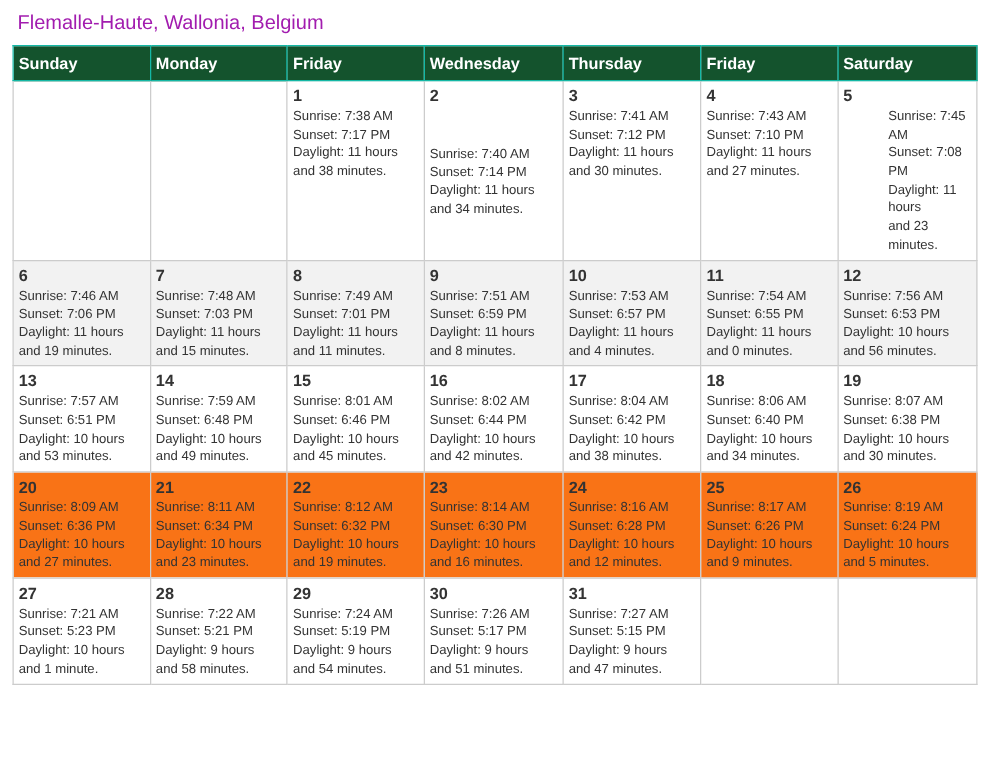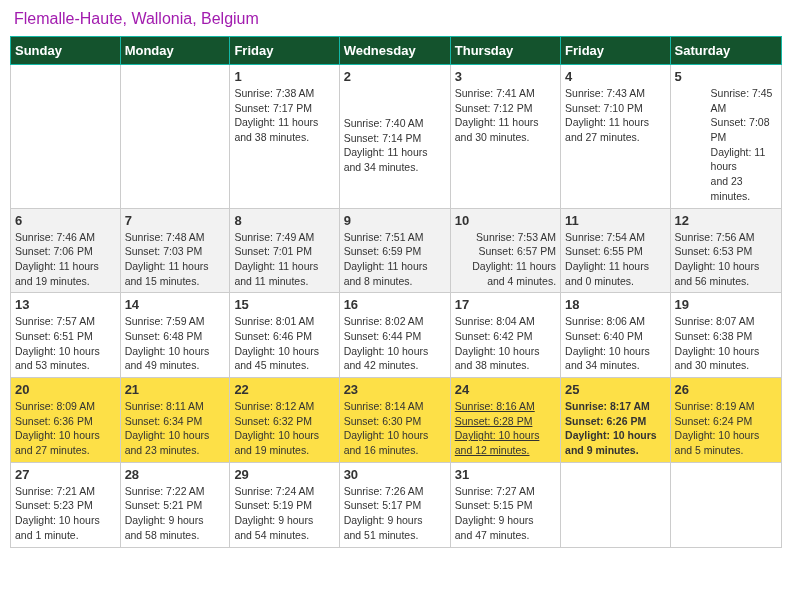--- a/index.html
+++ b/index.html
@@ -90,21 +90,21 @@
       font-size: 10.5px;
       line-height: 1.4;
       color: #333;
     }
     .calendar tr:nth-child(odd) td:not(.empty) {
       background-color: #ffffff;
     }
     .week-row-1 td { background: #ffffff; }
     .week-row-2 td { background: #f2f2f2; }
     .week-row-3 td { background: #ffffff; }
-    .week-row-4 td { background: #fde047; }
+    .week-row-4 td { background: #f97316; }
     .week-row-5 td { background: #ffffff; }
     .week-row-1 td.empty, .week-row-2 td.empty, .week-row-3 td.empty,
     .week-row-4 td.empty, .week-row-5 td.empty, .week-row-6 td.empty {
       background: inherit;
     }
   </style>
 </head>
 <body>
 
 <div class="header">
@@ -189,21 +189,21 @@
         </td>
         <td>
           <div class="day-number">9</div>
           <div class="day-info" style="white-space: pre-line;">Sunrise: 7:51 AM
 Sunset: 6:59 PM
 Daylight: 11 hours
 and 8 minutes.</div>
         </td>
         <td>
           <div class="day-number">10</div>
-          <div class="day-info" style="white-space: pre-line; text-align: right;">Sunrise: 7:53 AM
+          <div class="day-info" style="white-space: pre-line;">Sunrise: 7:53 AM
 Sunset: 6:57 PM
 Daylight: 11 hours
 and 4 minutes.</div>
         </td>
         <td>
           <div class="day-number">11</div>
           <div class="day-info" style="white-space: pre-line;">Sunrise: 7:54 AM
 Sunset: 6:55 PM
 Daylight: 11 hours
 and 0 minutes.</div>
@@ -291,28 +291,28 @@
         </td>
         <td>
           <div class="day-number">23</div>
           <div class="day-info" style="white-space: pre-line;">Sunrise: 8:14 AM
 Sunset: 6:30 PM
 Daylight: 10 hours
 and 16 minutes.</div>
         </td>
         <td>
           <div class="day-number">24</div>
-          <div class="day-info" style="white-space: pre-line; text-decoration: underline;">Sunrise: 8:16 AM
+          <div class="day-info" style="white-space: pre-line;">Sunrise: 8:16 AM
 Sunset: 6:28 PM
 Daylight: 10 hours
 and 12 minutes.</div>
         </td>
         <td>
           <div class="day-number">25</div>
-          <div class="day-info" style="white-space: pre-line; font-weight: bold;">Sunrise: 8:17 AM
+          <div class="day-info" style="white-space: pre-line;">Sunrise: 8:17 AM
 Sunset: 6:26 PM
 Daylight: 10 hours
 and 9 minutes.</div>
         </td>
         <td>
           <div class="day-number">26</div>
           <div class="day-info" style="white-space: pre-line;">Sunrise: 8:19 AM
 Sunset: 6:24 PM
 Daylight: 10 hours
 and 5 minutes.</div>

